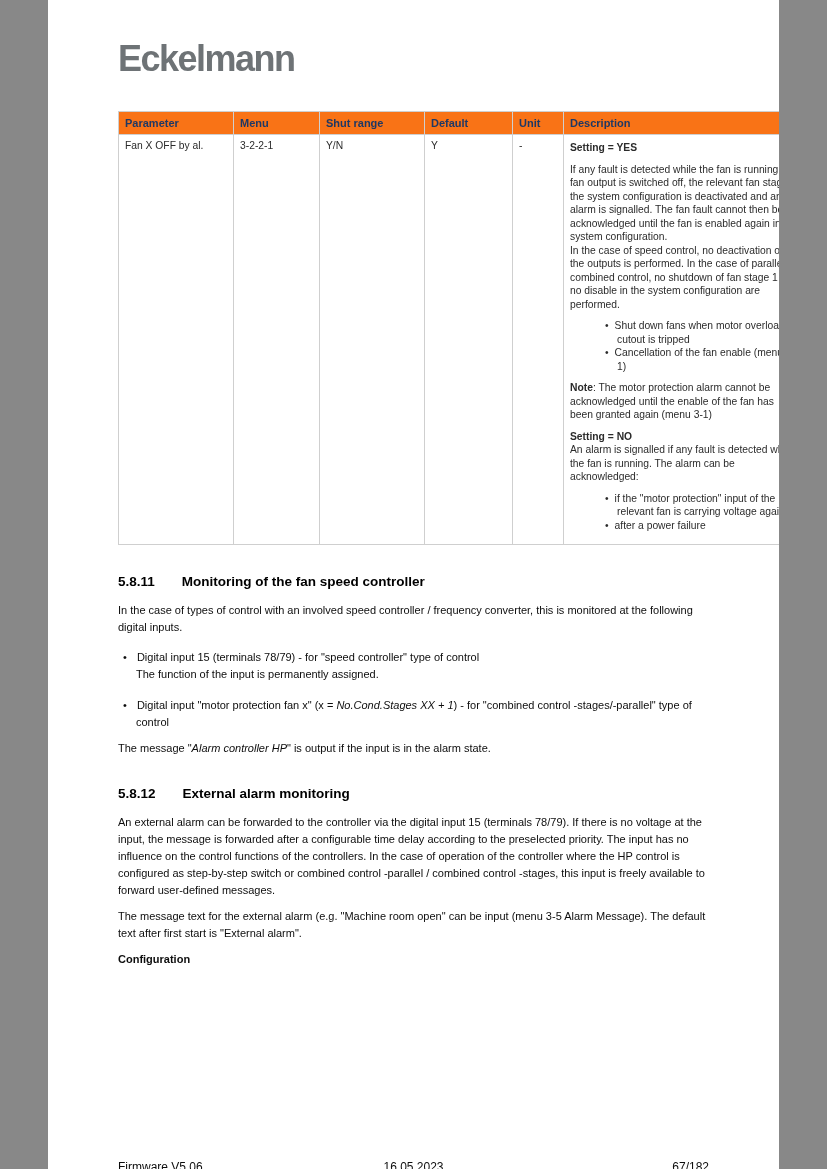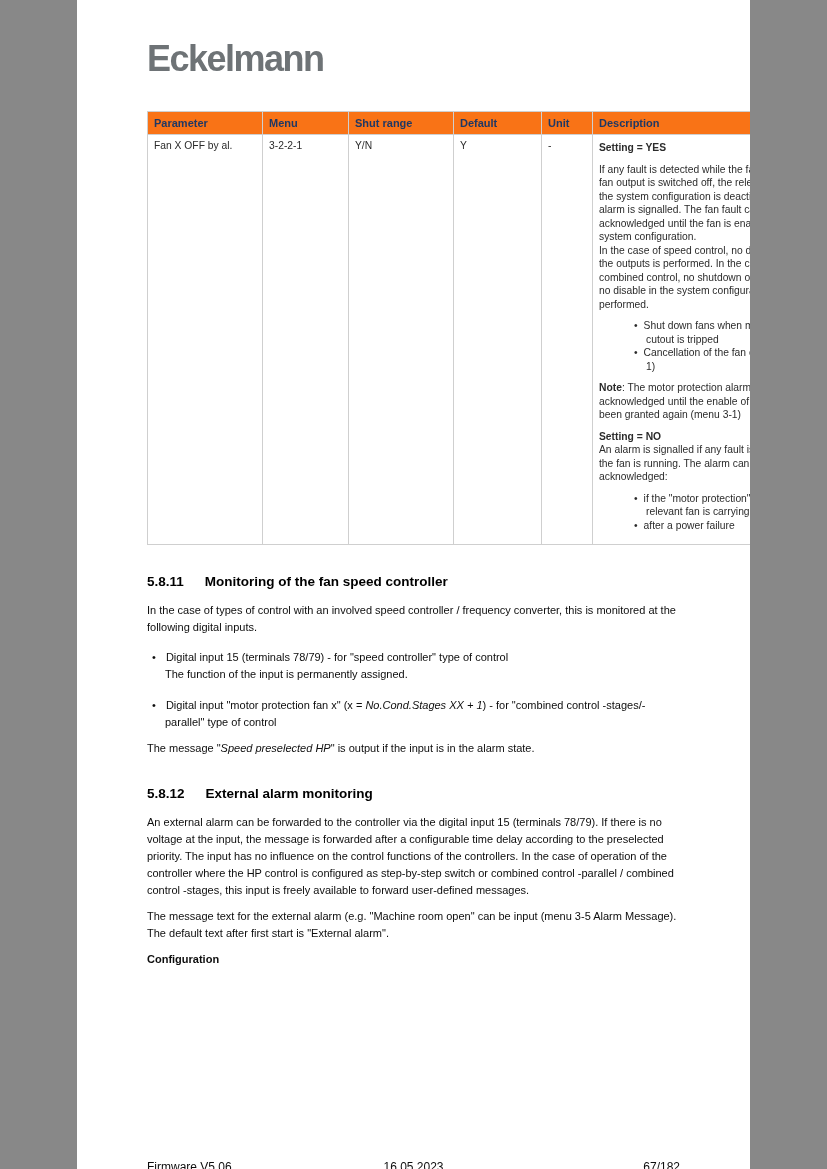--- a/index.html
+++ b/index.html
@@ -1,18 +1,18 @@
 <!DOCTYPE html>
 <html><head>
 <meta charset="utf-8">
 <style>
   html,body{margin:0;padding:0;background:#888;}
   .page{
     position:relative;
-    width:673px;height:1169px;
+    width:731px;height:1169px;
     background:#ffffff;
     font-family:"Liberation Sans", sans-serif;
     color:#111;
     overflow:hidden;
     margin:0 auto;
   }
   .content{padding:0 70px;}
   .logo{
     margin-top:40px;
     font-size:36px;
@@ -57,21 +57,21 @@
   .desc li::before{content:"•";margin-right:6px;}
   .b{font-weight:700;}
   .i{font-style:italic;}
   
   .sec-heading{
     margin-top:29px;
     font-size:13.5px;
     font-weight:700;
     color:#000;
   }
-  .sec-heading .num{margin-right:21px;}
+  .sec-heading .num{margin-right:27px;}
   .body-text{
     font-size:11px;
     line-height:17px;
     color:#0d0d0d;
   }
   p.para{margin:13px 0 0;}
   p.para2{margin:9px 0 0;}
   ul.blist{margin:13px 0 0;padding:0 0 0 5px;list-style:none;}
   ul.blist li{padding-left:13px;text-indent:-13px;}
   ul.blist li::before{content:"•";margin-right:7px;font-size:11px;}
@@ -150,21 +150,21 @@
       <p class="para">In the case of types of control with an involved speed controller / frequency converter, this is monitored at the following digital inputs.</p>
       <ul class="blist">
         <li>
           <span>Digital input 15 (terminals 78/79) - for "speed controller" type of control</span>
           <div class="cont">The function of the input is permanently assigned.</div>
         </li>
         <li>
           <span>Digital input "motor protection fan x" (x = </span><span class="i">No.Cond.Stages XX + 1</span><span>) - for "combined control -stages/-parallel" type of control</span>
         </li>
       </ul>
-      <p class="para2"><span>The message "</span><span class="i">Speed preselected HP</span><span>" is output if the input is in the alarm state.</span></p>
+      <p class="para2"><span>The message "</span><span class="i">Alarm controller HP</span><span>" is output if the input is in the alarm state.</span></p>
     </div>
 
     <div class="sec-heading"><span class="num">5.8.12</span><span>External alarm monitoring</span></div>
 
     <div class="body-text">
       <p class="para">An external alarm can be forwarded to the controller via the digital input 15 (terminals 78/79). If there is no voltage at the input, the message is forwarded after a configurable time delay according to the preselected priority. The input has no influence on the control functions of the controllers. In the case of operation of the controller where the HP control is configured as step-by-step switch or combined control -parallel / combined control -stages, this input is freely available to forward user-defined messages.</p>
       <p class="para2">The message text for the external alarm (e.g. "Machine room open" can be input (menu 3-5 Alarm Message). The default text after first start is "External alarm".</p>
       <p class="para2 config">Configuration</p>
     </div>
 

